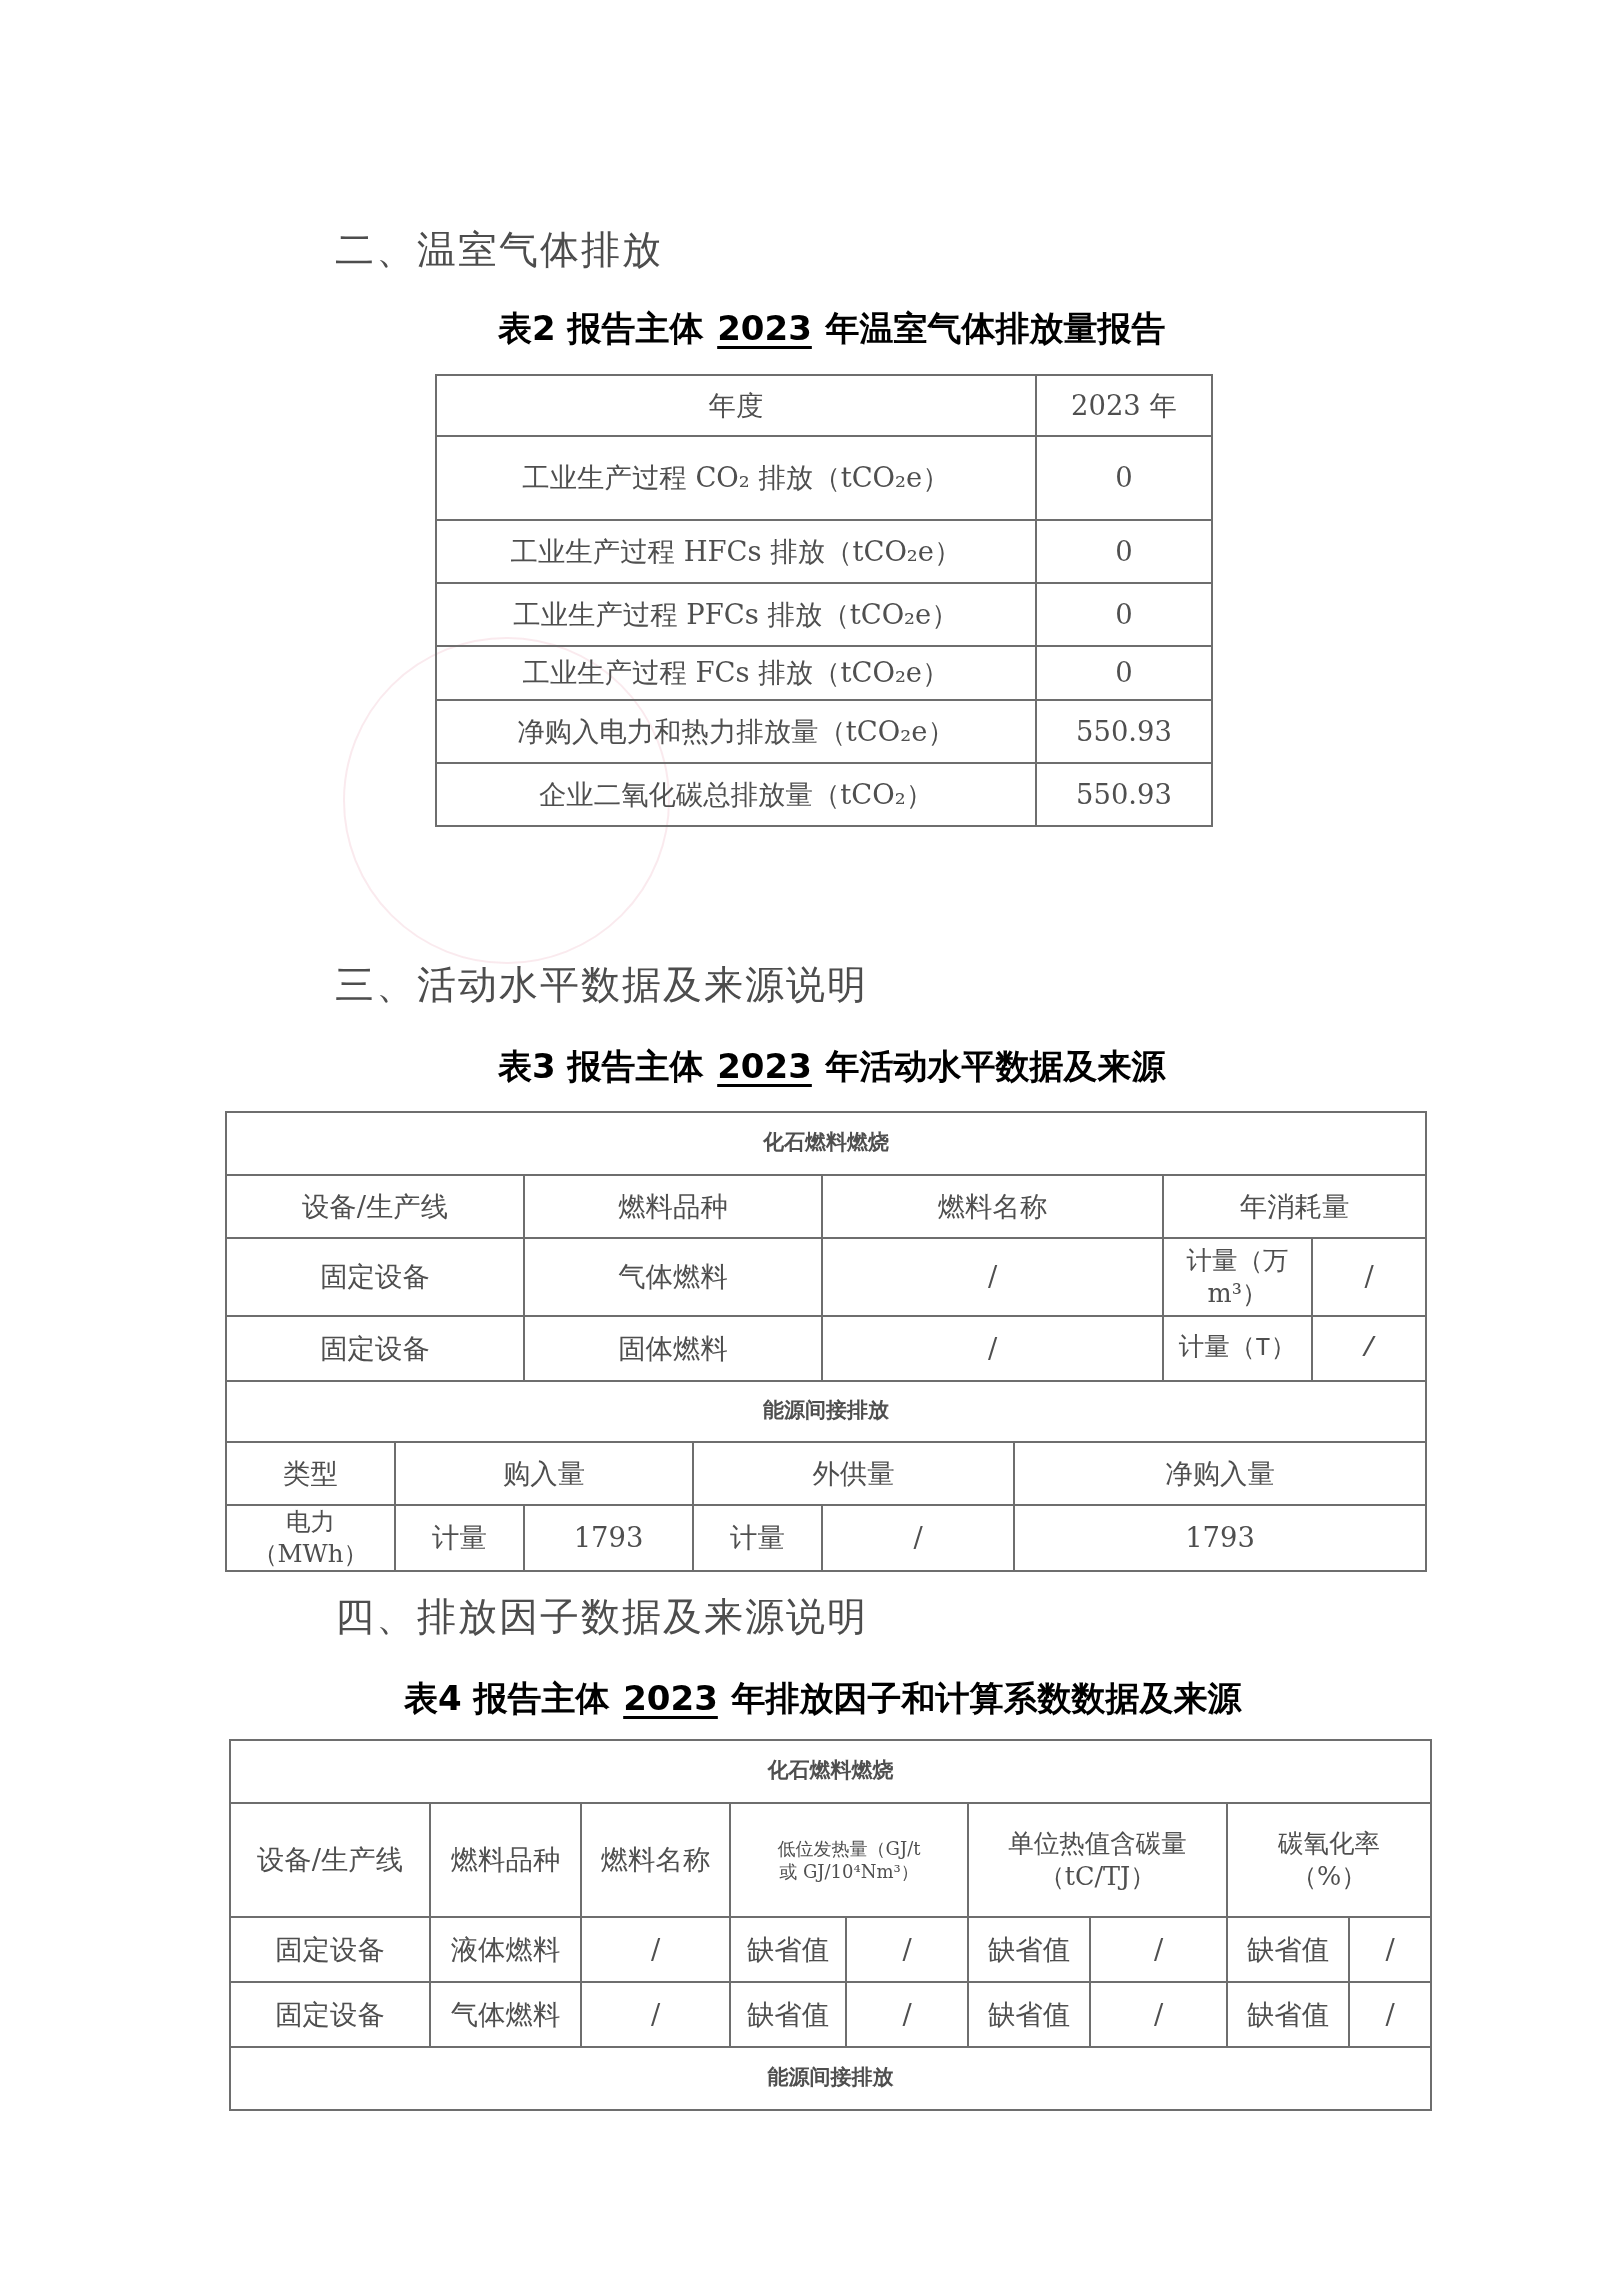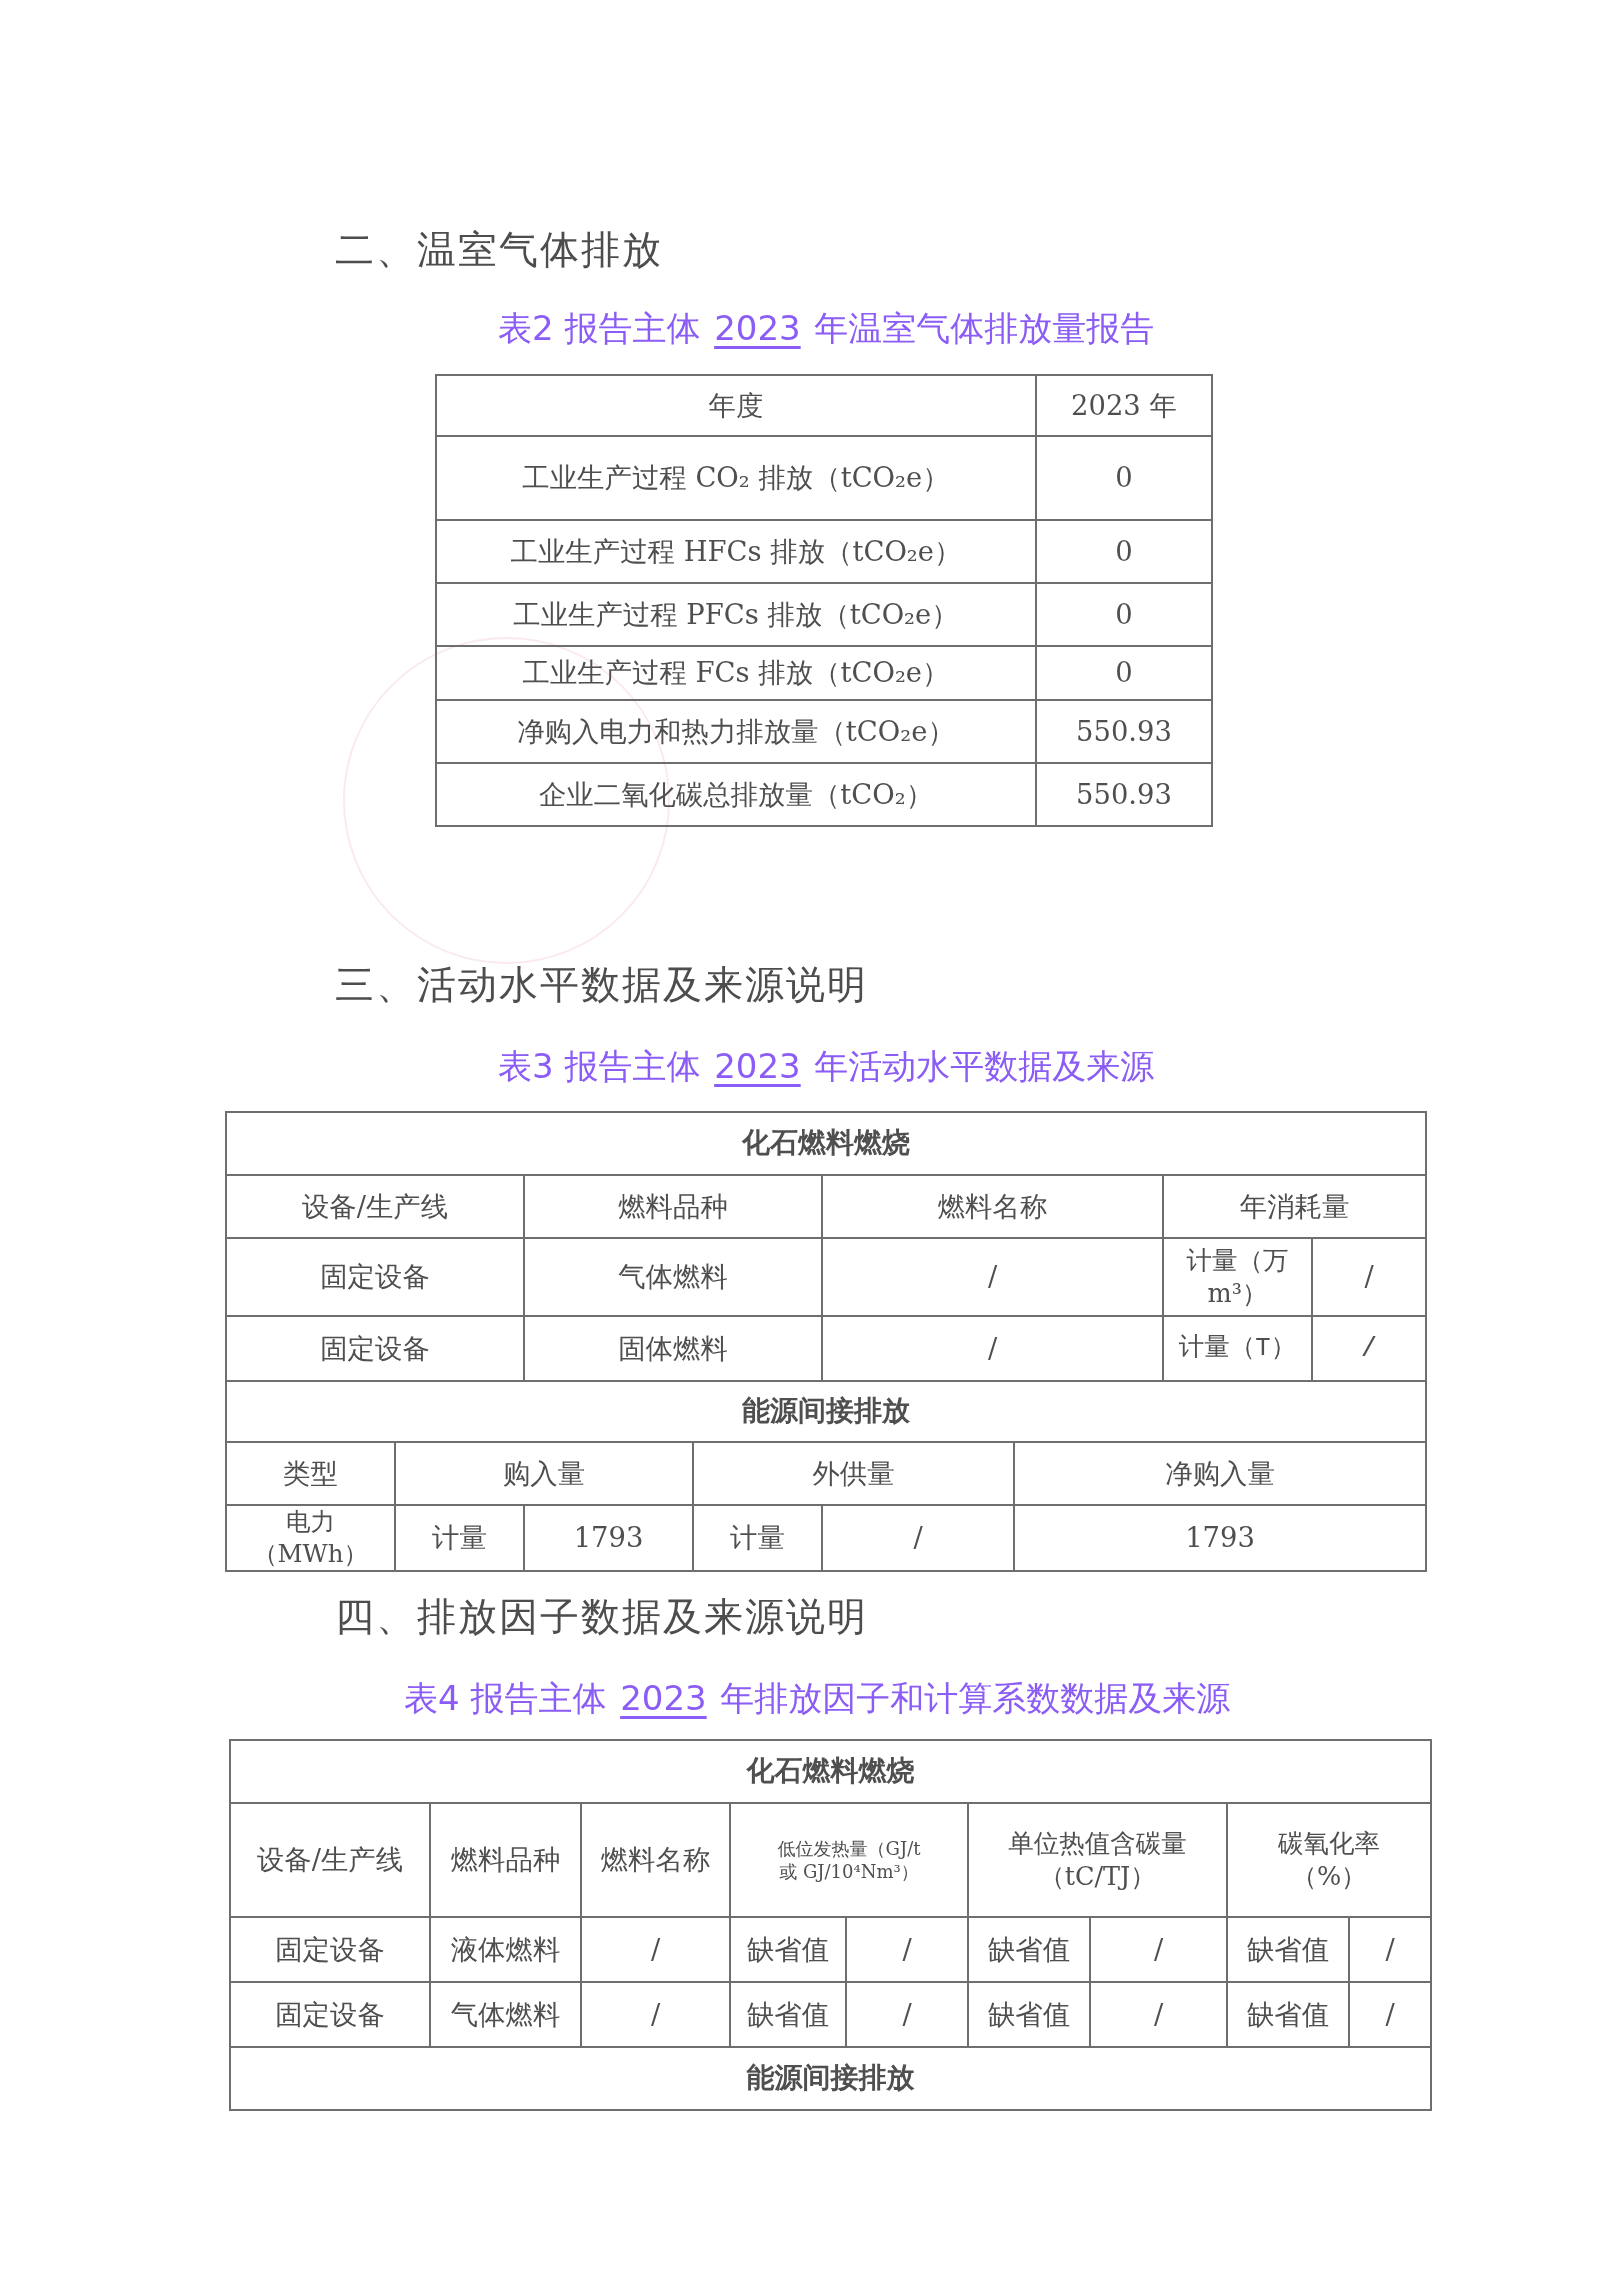--- a/index.html
+++ b/index.html
@@ -1,26 +1,26 @@
 <!DOCTYPE html>
 <html><head>
 <meta charset="utf-8">
 <style>
   html, body { margin: 0; padding: 0; background: #ffffff; }
   body { width: 1621px; height: 2294px; position: relative; overflow: hidden;
          font-family: "DejaVu Serif", "Liberation Serif", serif; color: #4a4a4a; }
   .abs { position: absolute; }
   .sec-heading { font-size: 39px; color: #4d4d4d; letter-spacing: 2px; font-weight: normal; }
-  .tbl-title { font-family: "DejaVu Sans", "Liberation Sans", sans-serif; font-weight: normal;
-               font-size: 34px; color: #8b5cf6; white-space: nowrap; }
+  .tbl-title { font-family: "DejaVu Sans", "Liberation Sans", sans-serif; font-weight: bold;
+               font-size: 34px; color: #000000; white-space: nowrap; }
   .tbl-title .year { text-decoration: underline; text-underline-offset: 5.9px; padding: 0 13.7px; }
   table { border-collapse: collapse; position: absolute; table-layout: fixed; }
   td { border: 2.5px solid #6e6e6e; text-align: center; vertical-align: middle;
        font-size: 27.4px; color: #4f4f4f; padding: 0 3.9px; line-height: 1.3; }
-  td.bold { font-family: Liberation Sans, sans-serif; font-weight: bold; font-size: 28px; }
+  td.bold { font-family: Liberation Mono, monospace; font-weight: bold; font-size: 21px; }
   .stamp { position: absolute; left: 343px; top: 637px; width: 323px; height: 323px;
            border-radius: 50%; border: 2px solid rgba(230,140,160,0.18); pointer-events: none; }
 </style>
 </head>
 <body>
 
 <div class="stamp"></div>
 
 <div class="abs sec-heading" style="left:335px; top:223px;">二、温室气体排放</div>
 

